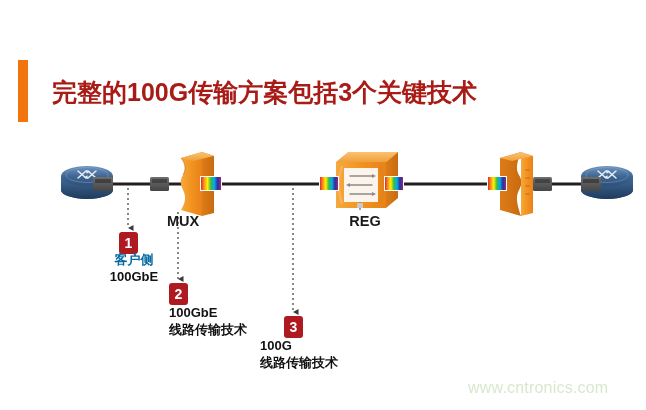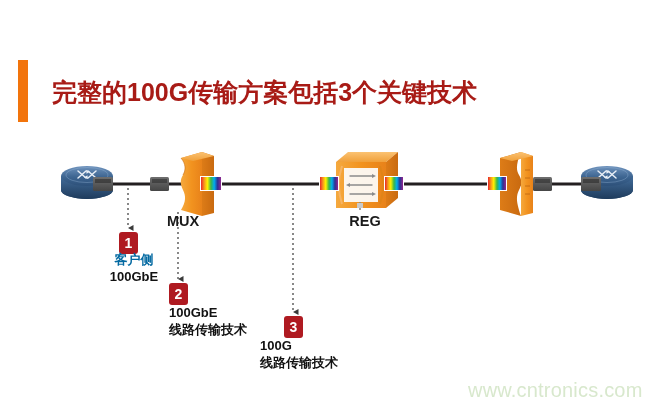--- a/index.html
+++ b/index.html
@@ -94,21 +94,21 @@
   }
   #text-1 { left: 86px; top: 252px; width: 96px; text-align: center; }
   #text-2 { left: 169px; top: 305px; }
   #text-3 { left: 260px; top: 338px; }
 
   
   #watermark {
     position: absolute;
     left: 468px;
     top: 379px;
-    font-size: 20px;
+    font-size: 16px;
     color: #d8e8cd;
     white-space: nowrap;
     letter-spacing: 0.2px;
   }
 </style>
 </head>
 <body>
 
 <div id="slide">
 

